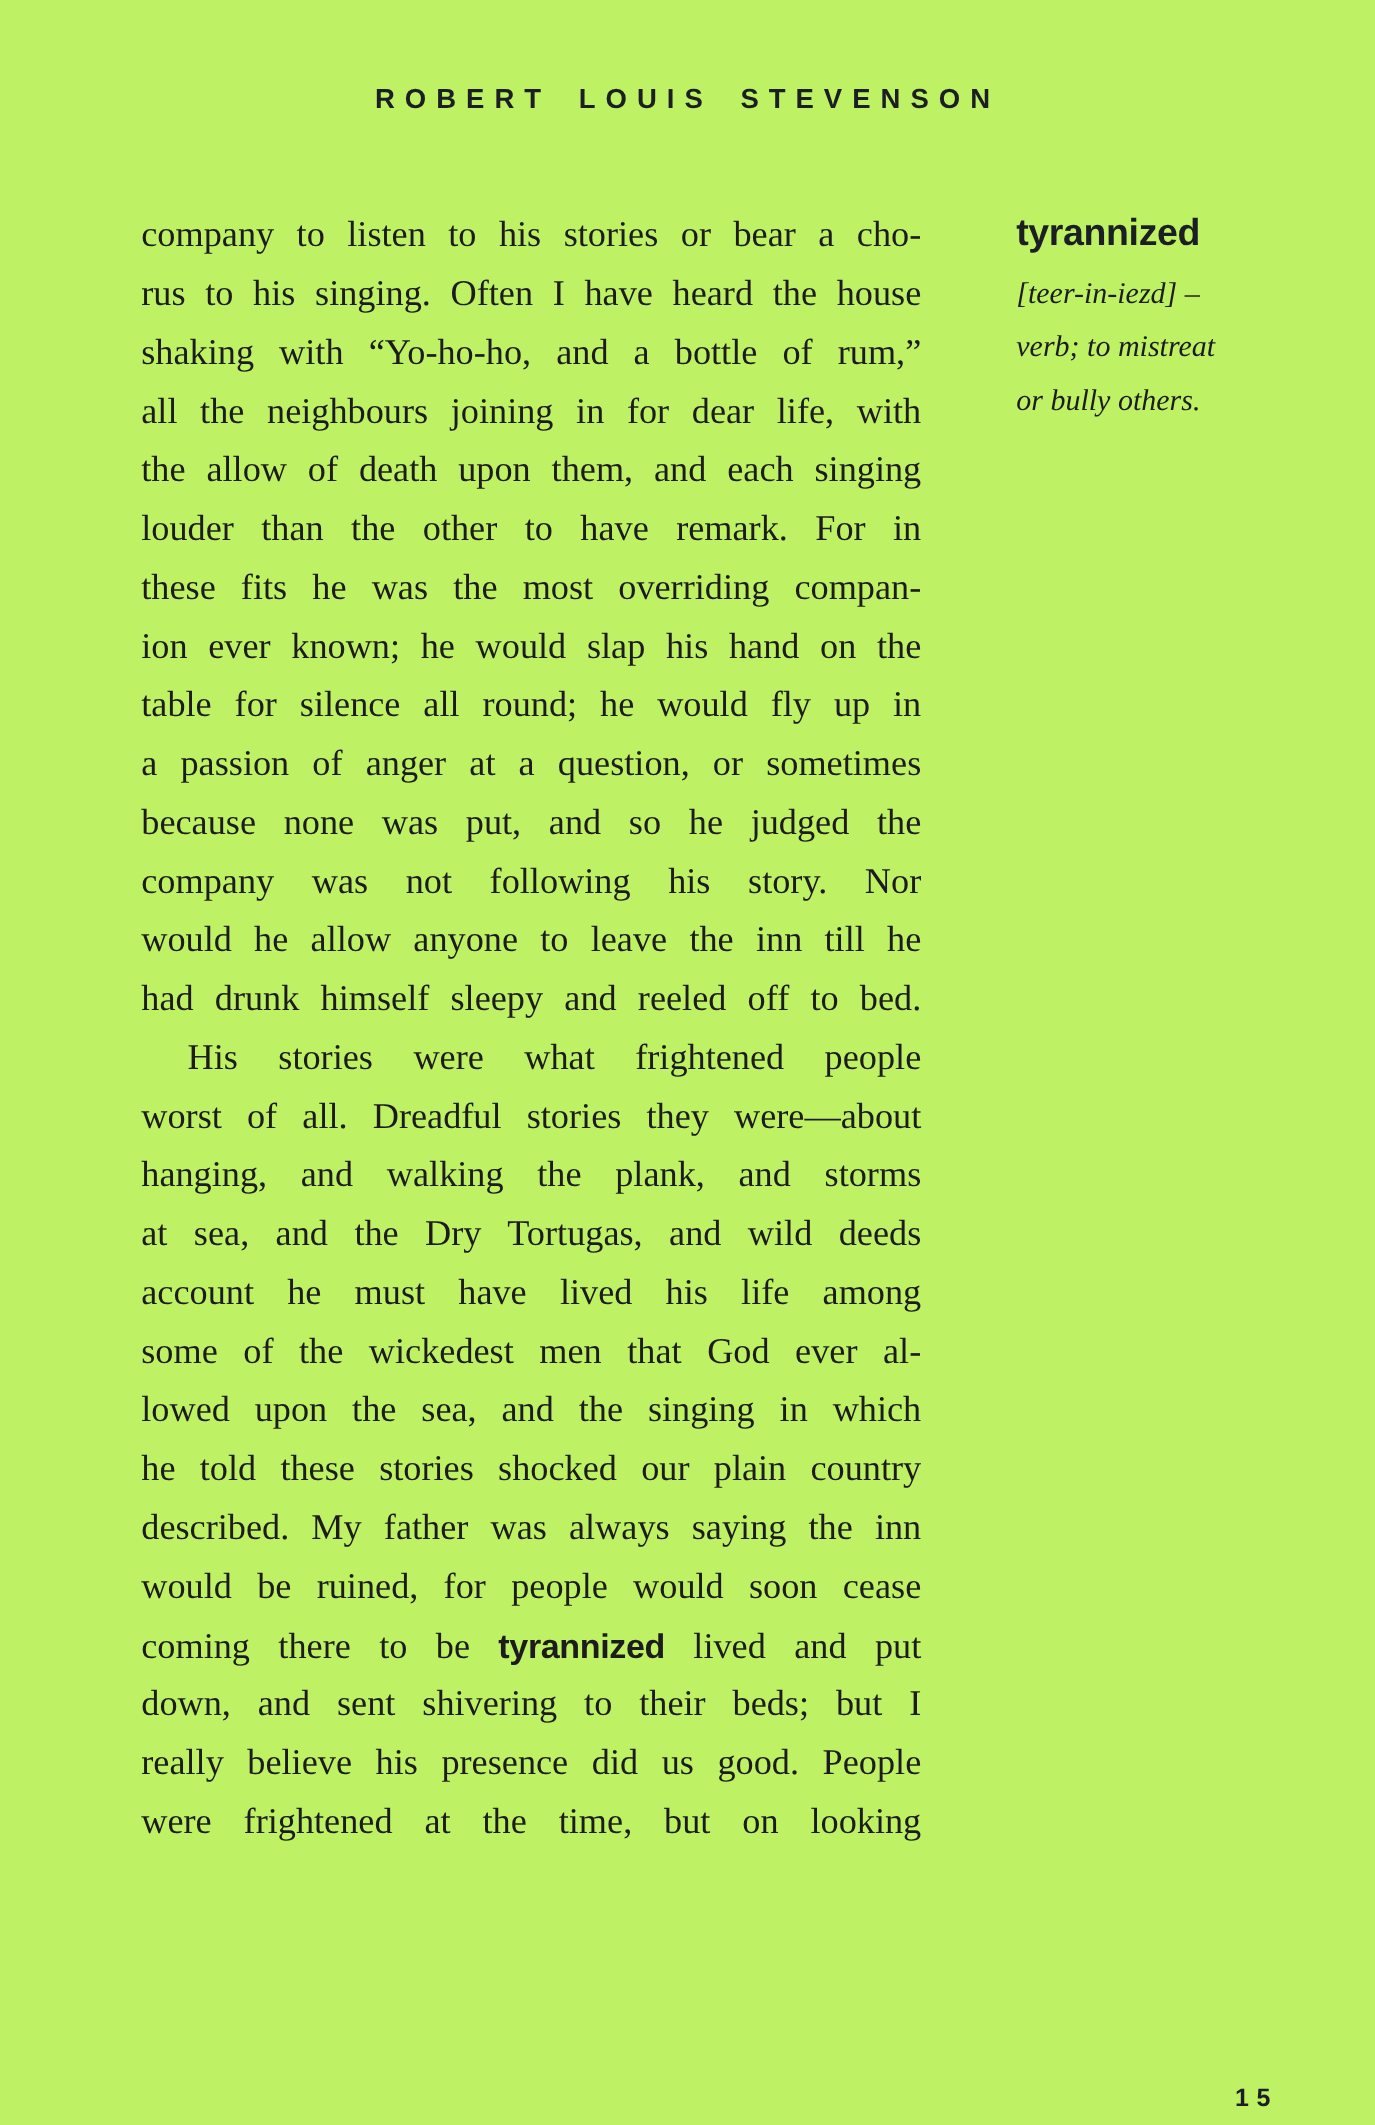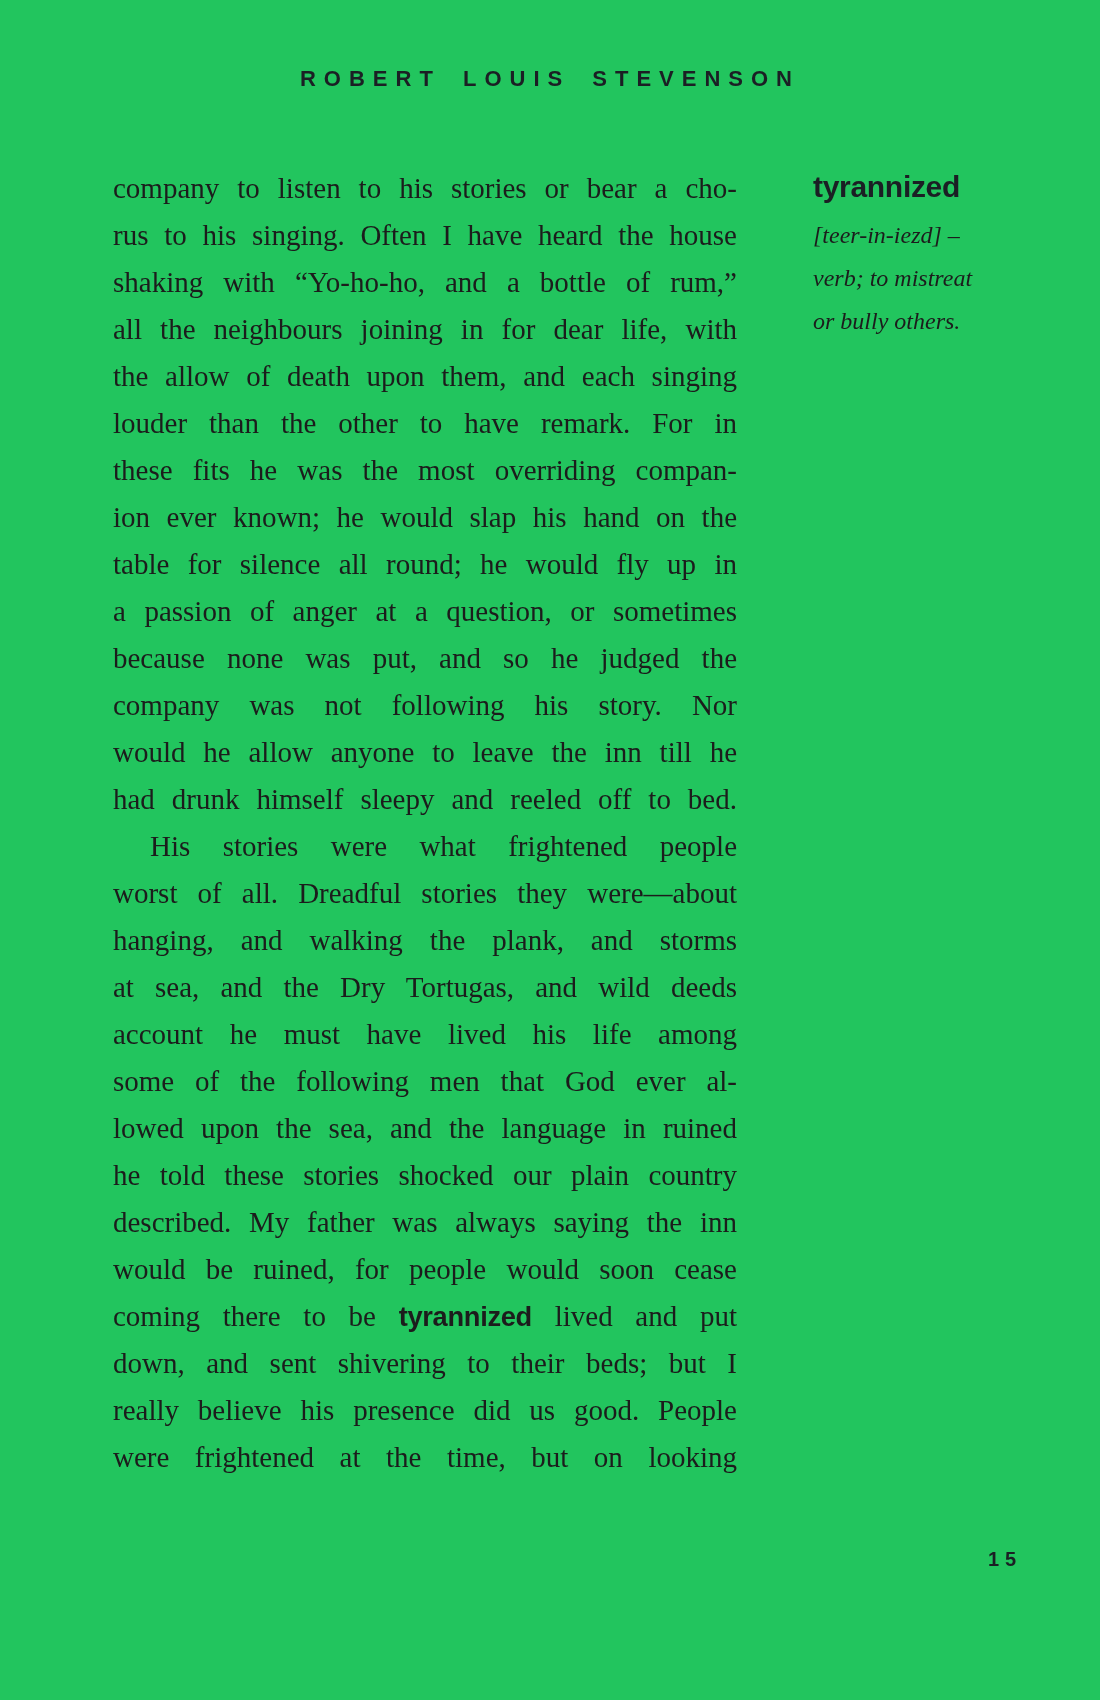--- a/index.html
+++ b/index.html
@@ -3,21 +3,21 @@
 <meta charset="utf-8">
 <style>
   html, body {
     margin: 0;
     padding: 0;
   }
   .page {
     position: relative;
     width: 1100px;
     height: 1700px;
-    background: #22c55e;
+    background: #bef264;
     color: #1c1c1c;
     overflow: hidden;
     font-family: "Liberation Serif", serif;
   }
   .running-header {
     position: absolute;
     top: 66px;
     left: 0;
     width: 1100px;
     text-align: center;
@@ -70,21 +70,21 @@
   }
   .vocab-line {
     font-family: "Liberation Serif", serif;
     font-style: italic;
     font-size: 24px;
     line-height: 43px;
   }
   .page-number {
     position: absolute;
     left: 988px;
-    top: 1548px;
+    top: 1668px;
     font-family: "Liberation Sans", sans-serif;
     font-weight: 700;
     font-size: 20px;
     letter-spacing: 6px;
     color: #1b1f24;
   }
 </style>
 </head>
 <body>
 
@@ -105,22 +105,22 @@
       <div class="body-line"><span>a passion of anger at a question, or sometimes</span></div>
       <div class="body-line"><span>because none was put, and so he judged the</span></div>
       <div class="body-line"><span>company was not following his story. Nor</span></div>
       <div class="body-line"><span>would he allow anyone to leave the inn till he</span></div>
       <div class="body-line"><span>had drunk himself sleepy and reeled off to bed.</span></div>
       <div class="body-line indent"><span>His stories were what frightened people</span></div>
       <div class="body-line"><span>worst of all. Dreadful stories they were—about</span></div>
       <div class="body-line"><span>hanging, and walking the plank, and storms</span></div>
       <div class="body-line"><span>at sea, and the Dry Tortugas, and wild deeds</span></div>
       <div class="body-line"><span>account he must have lived his life among</span></div>
-      <div class="body-line"><span>some of the following men that God ever al-</span></div>
-      <div class="body-line"><span>lowed upon the sea, and the language in ruined</span></div>
+      <div class="body-line"><span>some of the wickedest men that God ever al-</span></div>
+      <div class="body-line"><span>lowed upon the sea, and the singing in which</span></div>
       <div class="body-line"><span>he told these stories shocked our plain country</span></div>
       <div class="body-line"><span>described. My father was always saying the inn</span></div>
       <div class="body-line"><span>would be ruined, for people would soon cease</span></div>
       <div class="body-line"><span>coming there to be </span><span class="keyword">tyrannized</span><span> lived and put</span></div>
       <div class="body-line"><span>down, and sent shivering to their beds; but I</span></div>
       <div class="body-line"><span>really believe his presence did us good. People</span></div>
       <div class="body-line"><span>were frightened at the time, but on looking</span></div>
     </div>
 
   <aside class="vocab-note">

